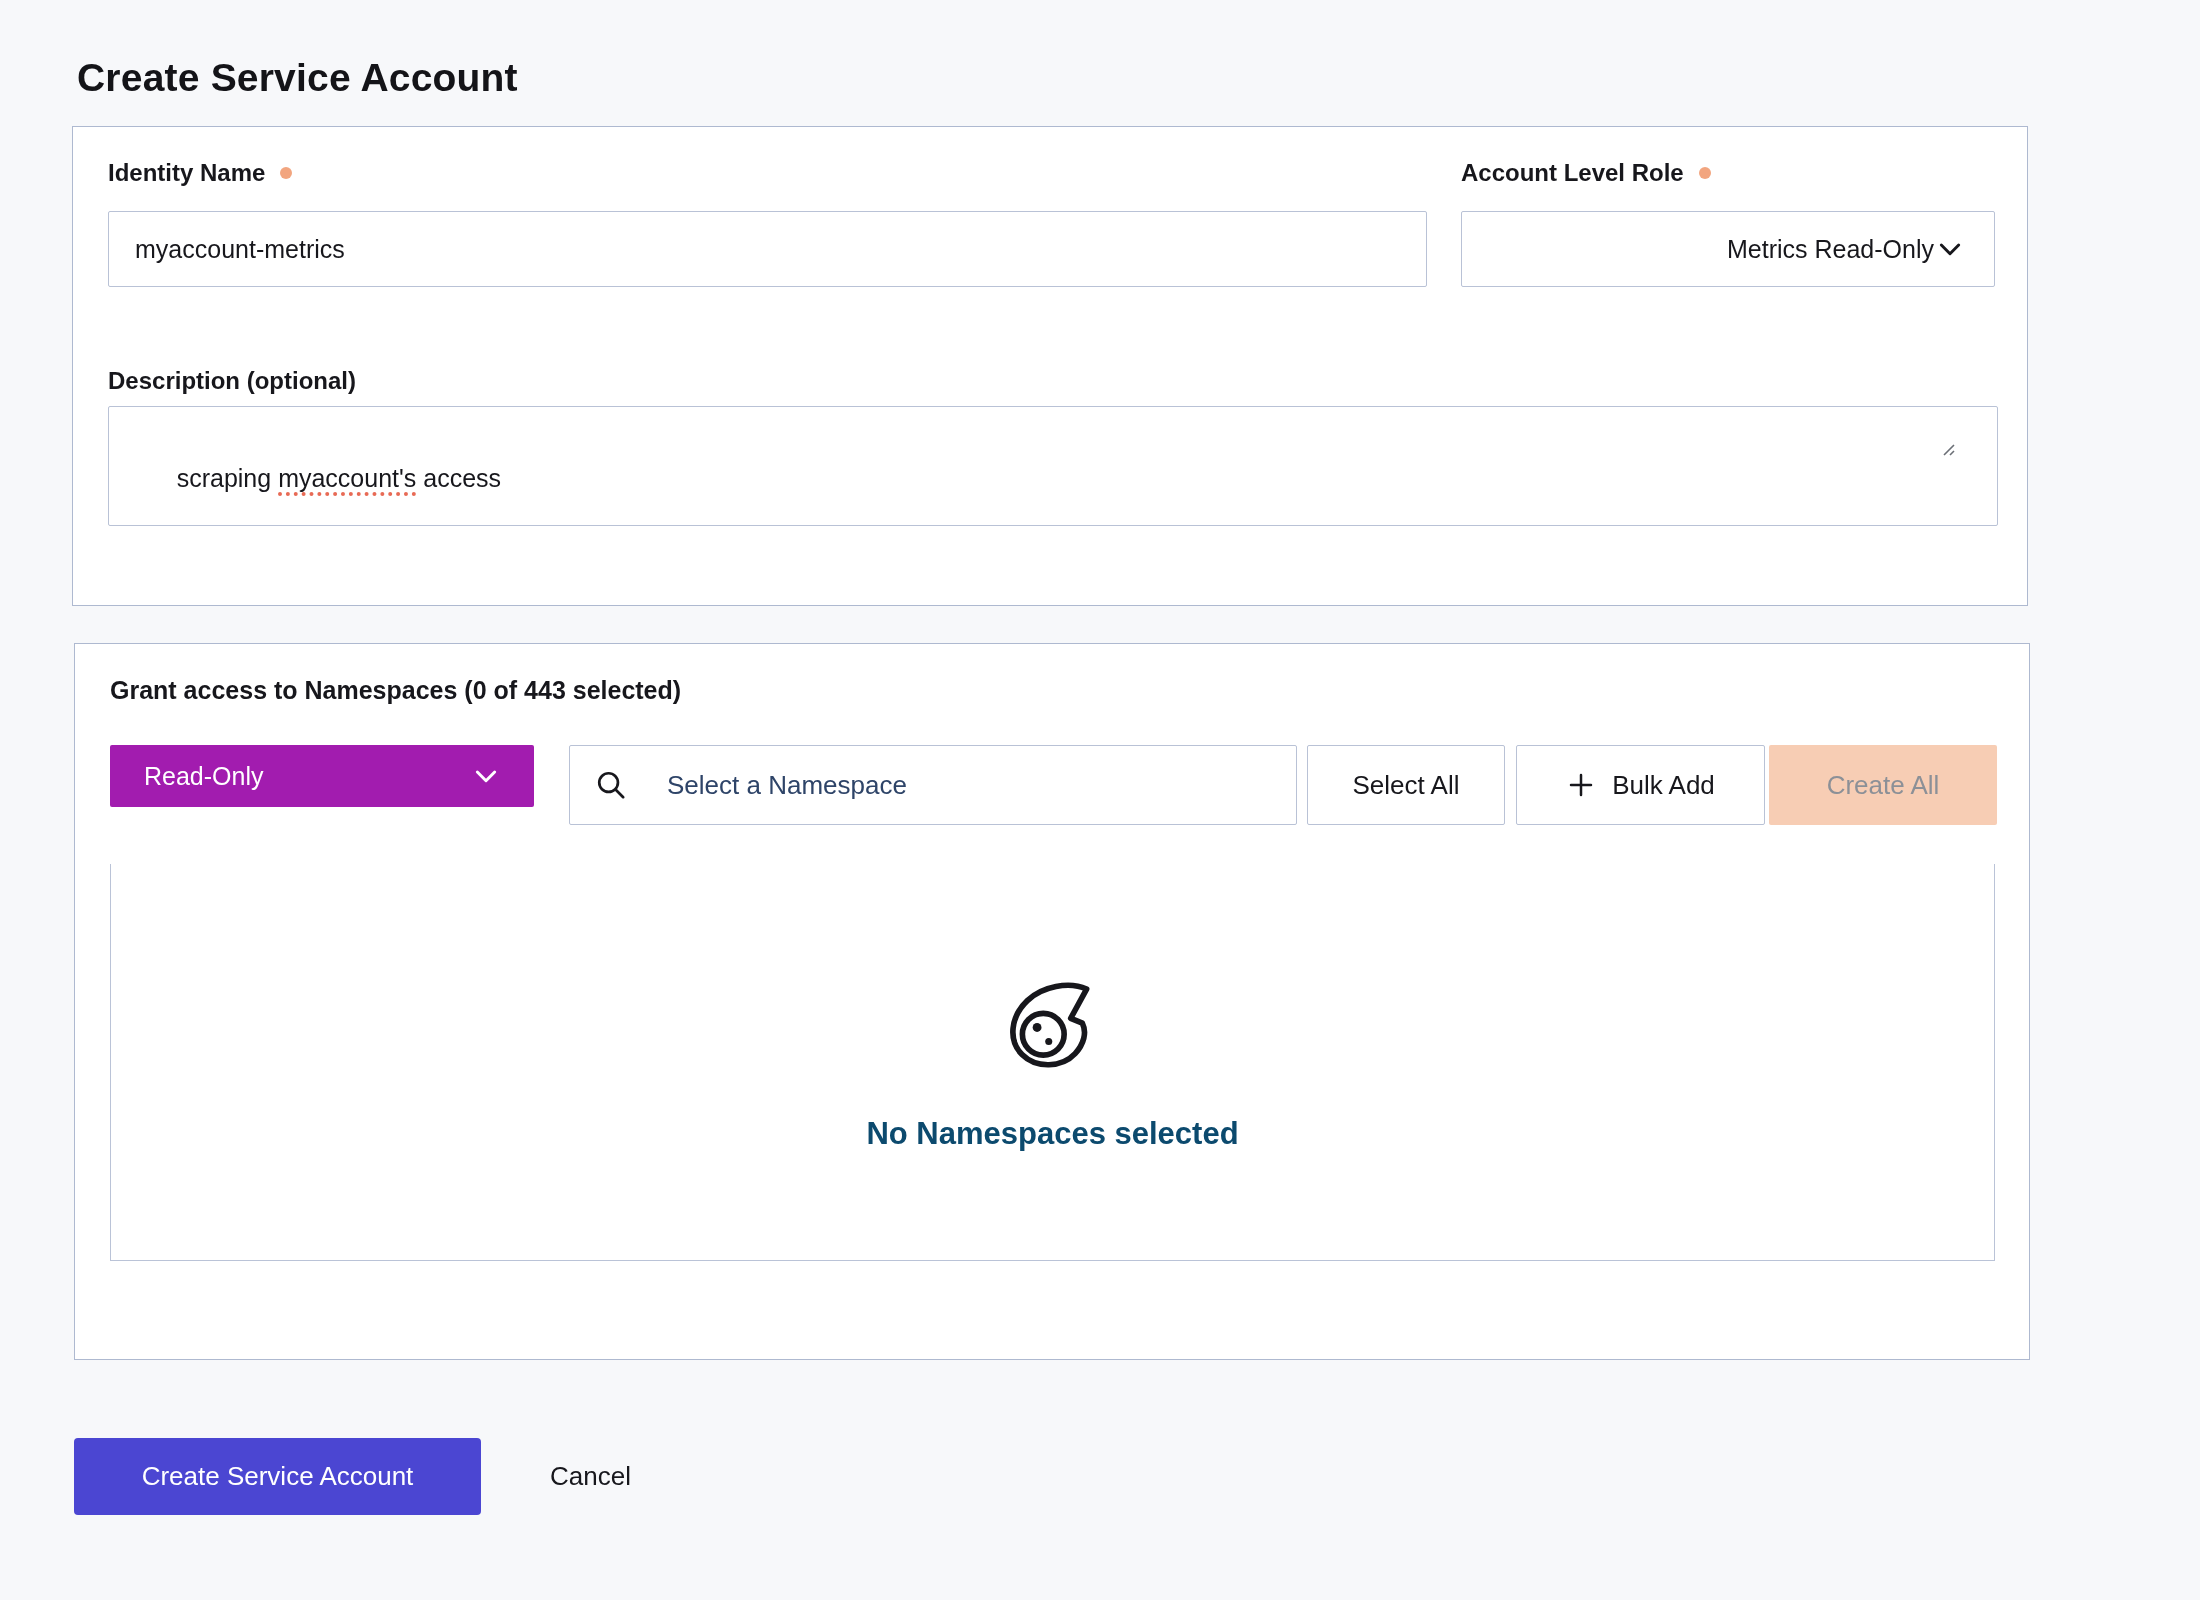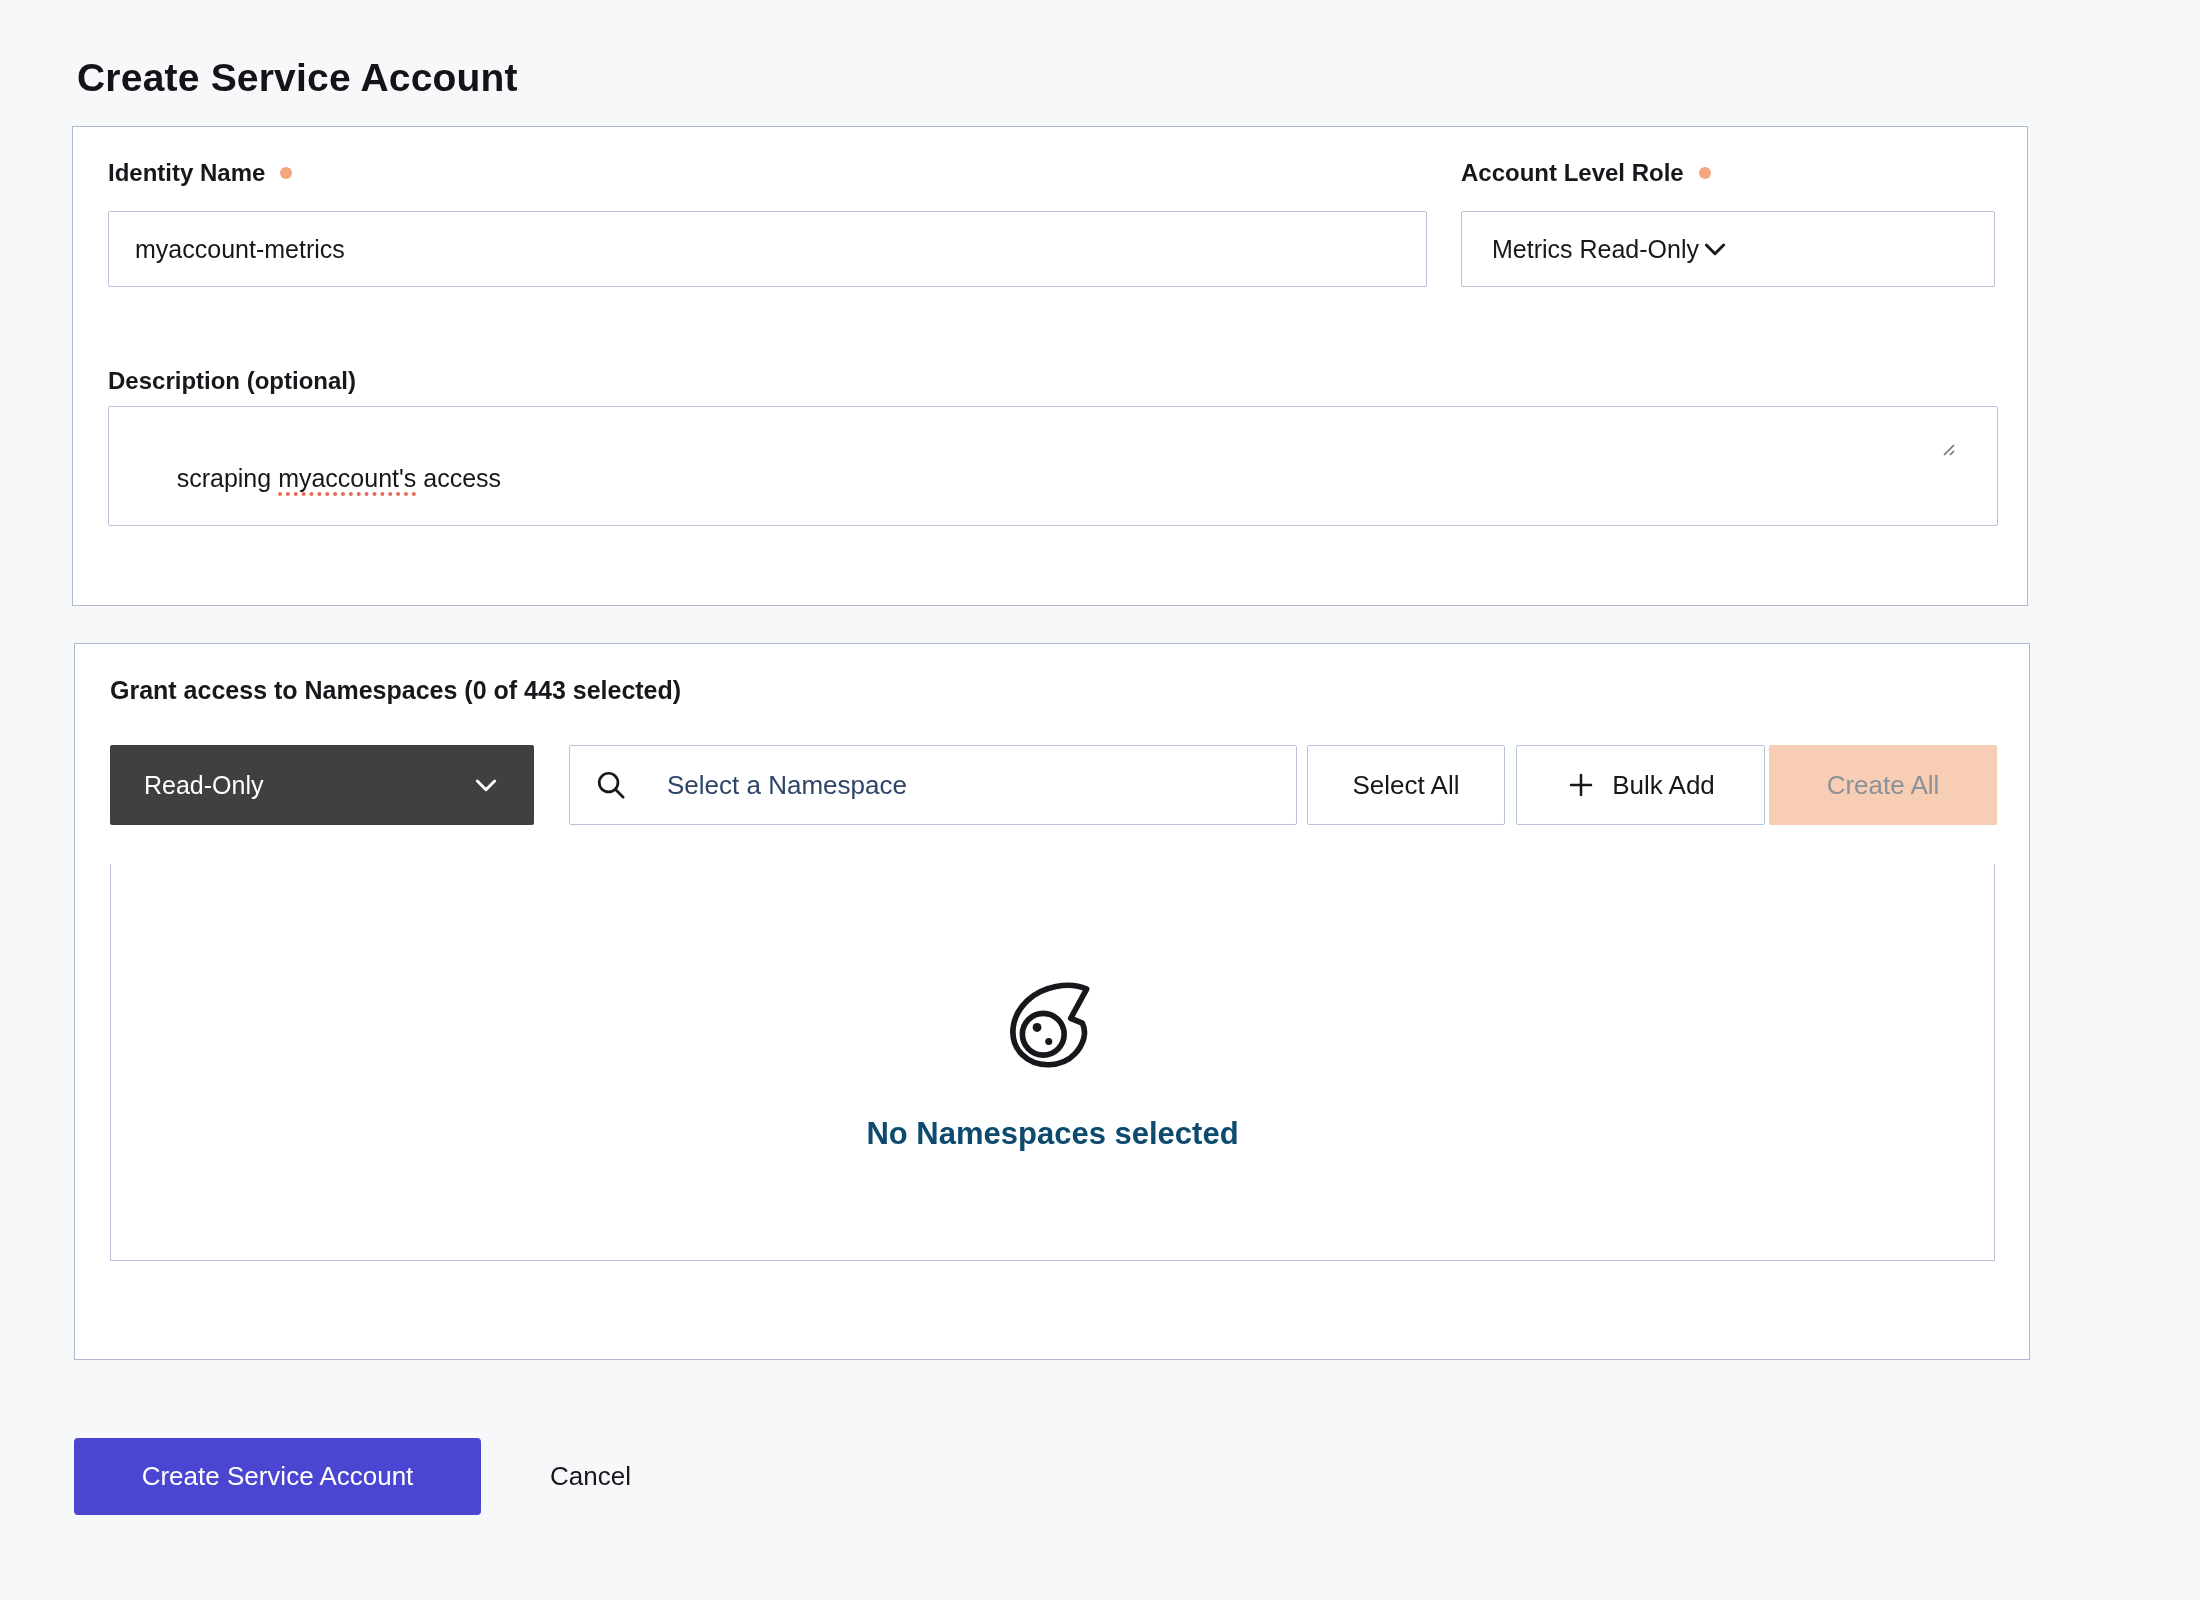--- a/index.html
+++ b/index.html
@@ -12,32 +12,32 @@
   .card1{left:72px;top:126px;width:1956px;height:480px;}
   .card2{left:74px;top:643px;width:1956px;height:717px;}
 
   .field-label{position:absolute;font-size:24px;font-weight:700;color:#17171c;display:flex;align-items:center;gap:15px;}
   .req-dot{width:12px;height:12px;border-radius:50%;background:#f2a57f;display:inline-block;}
 
   .text-input{position:absolute;box-sizing:border-box;border:1.5px solid #b9c2d6;border-radius:2px;background:#fff;
     font-family:"Liberation Sans", sans-serif;font-size:25px;color:#17171c;padding:0 0 0 26px;outline:none;}
 
   .select-box{position:absolute;box-sizing:border-box;border:1.5px solid #b9c2d6;border-radius:2px;background:#fff;
-    display:flex;align-items:center;justify-content:flex-start;padding:0 28px 0 30px;font-size:25px;color:#17171c;cursor:pointer;}
+    display:flex;align-items:center;justify-content:flex-end;padding:0 28px 0 30px;font-size:25px;color:#17171c;cursor:pointer;}
 
   .desc-box{position:absolute;box-sizing:border-box;border:1.5px solid #b9c2d6;border-radius:2px;background:#fff;
     font-size:25px;color:#17171c;padding:22px 26px;white-space:pre-wrap;line-height:1.3;}
   .misspelled{text-decoration:underline;text-decoration-style:dotted;text-decoration-color:#e86a55;
     text-decoration-thickness:3.5px;text-underline-offset:6px;}
   .resize-handle{position:absolute;right:3px;bottom:3px;}
 
   .section-heading{position:absolute;left:35px;top:32px;font-size:25px;font-weight:700;color:#17171c;}
 
   .controls-row{position:absolute;left:0;top:101px;width:100%;height:80px;}
-  .primary-dd{position:absolute;left:35px;top:0;width:424px;height:80px;background:#404040;border:none;border-radius:2px;
+  .primary-dd{position:absolute;left:35px;top:0;width:424px;height:62px;background:#a21caf;border:none;border-radius:2px;
     display:flex;align-items:center;justify-content:space-between;padding:0 32px 0 34px;box-sizing:border-box;
     color:#ffffff;font-size:25px;font-weight:500;cursor:pointer;font-family:"Liberation Sans", sans-serif;}
   .search-wrap{position:absolute;left:494px;top:0;width:728px;height:80px;box-sizing:border-box;background:#fff;
     border:1.5px solid #b9c2d6;border-radius:2px;display:flex;align-items:center;padding:0 20px 0 24px;gap:19px;}
   .search-wrap input{flex:1;border:none;outline:none;font-family:"Liberation Sans", sans-serif;font-size:26px;color:#2e4468;
     margin-left:18px;background:transparent;}
   .search-wrap input::placeholder{color:#2e4468;opacity:1;}
   .ghost-btn{position:absolute;top:0;height:80px;box-sizing:border-box;background:#fff;border:1.5px solid #b9c2d6;border-radius:2px;
     display:flex;align-items:center;justify-content:center;gap:16px;font-family:"Liberation Sans", sans-serif;
     font-size:26px;color:#17171c;cursor:pointer;}

